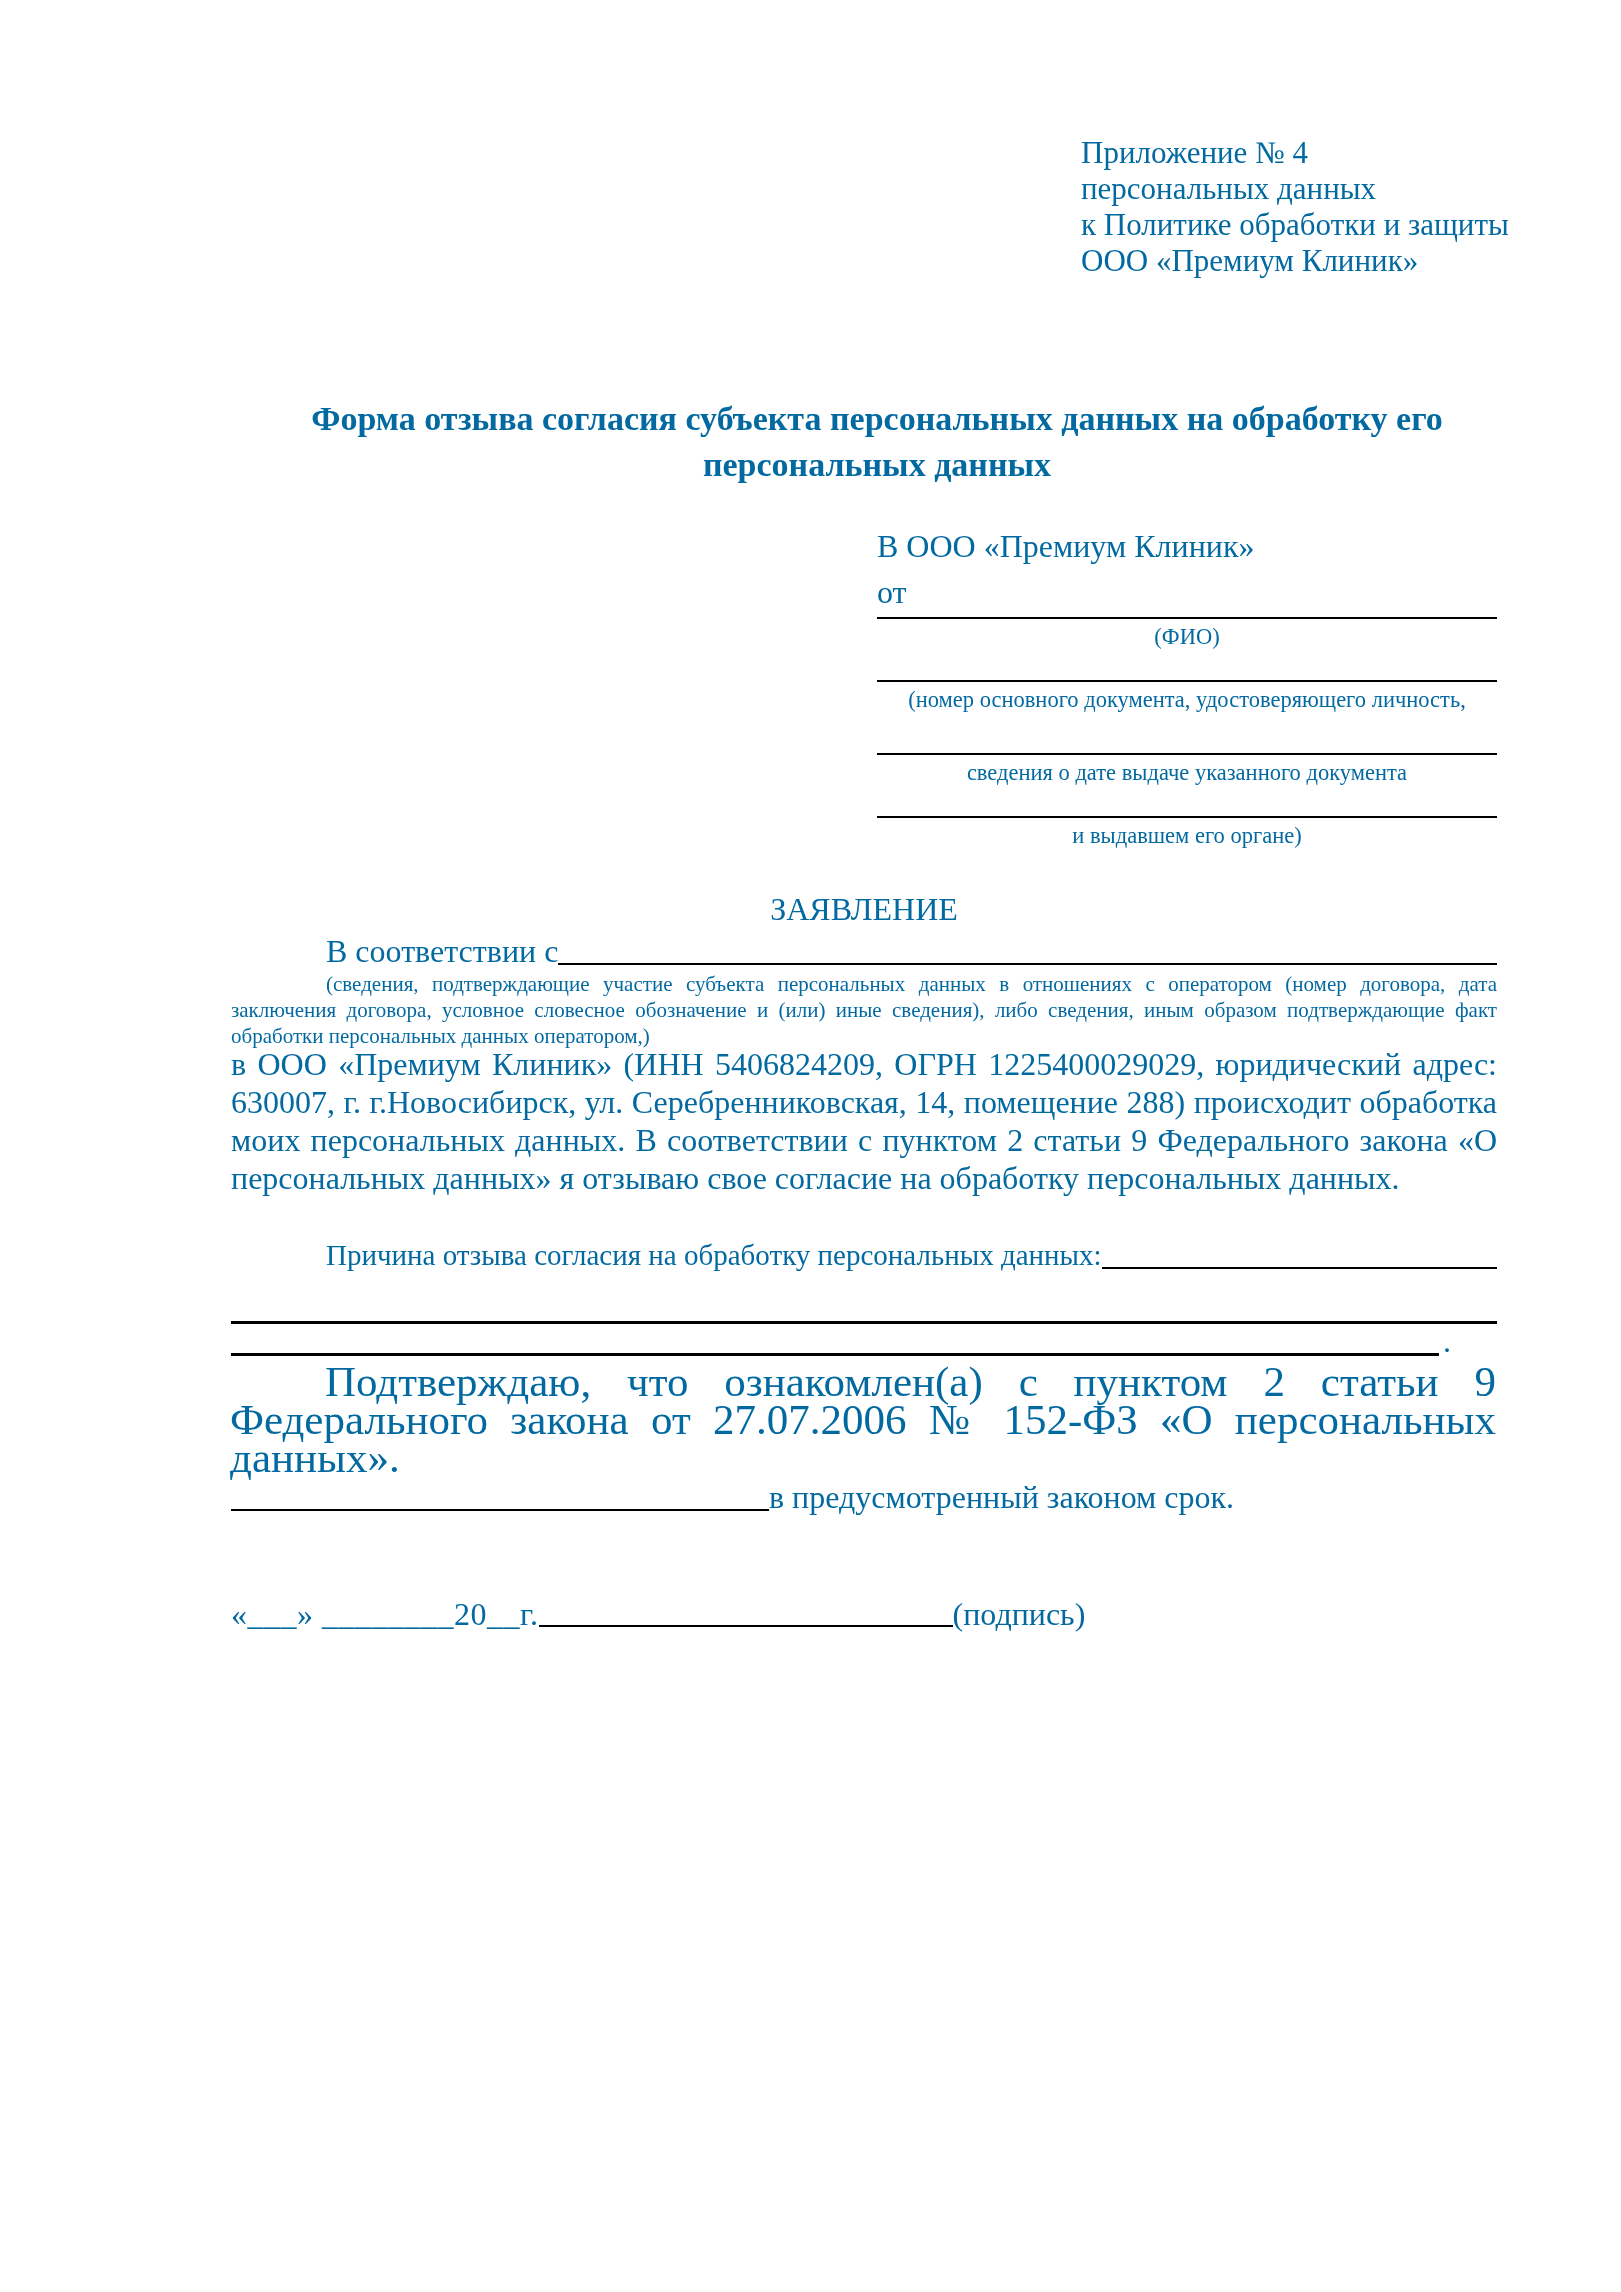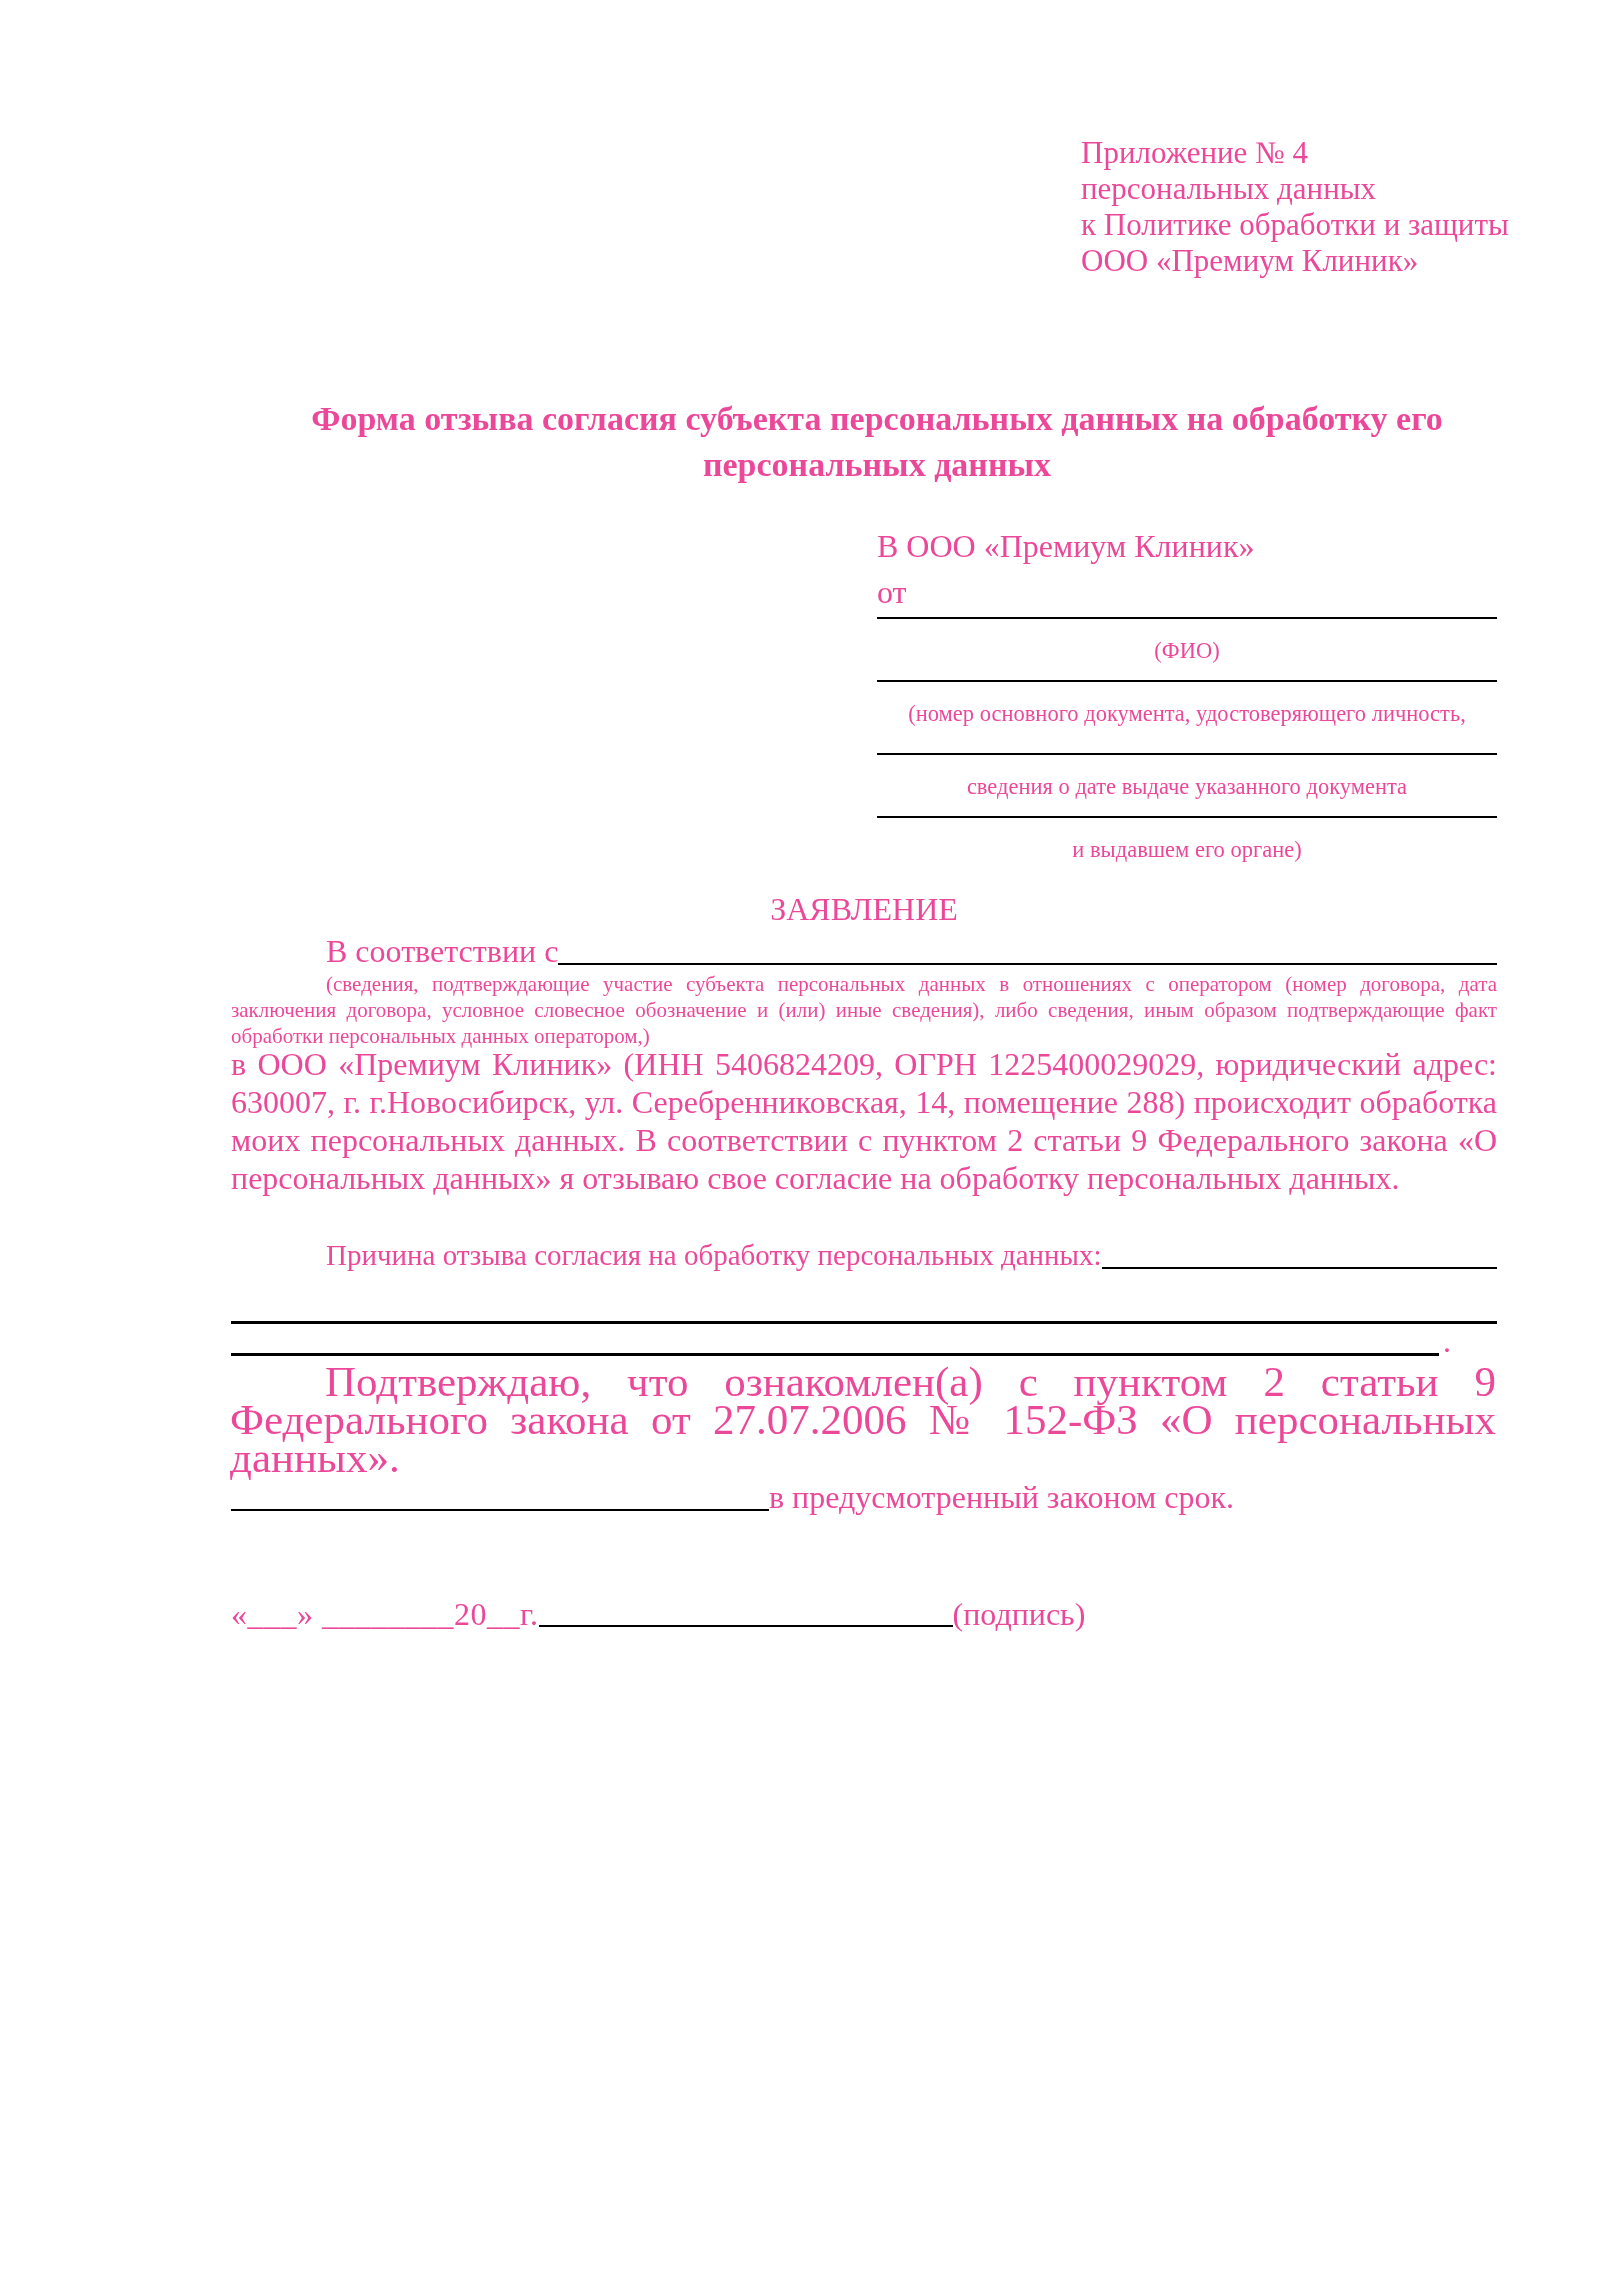--- a/index.html
+++ b/index.html
@@ -3,21 +3,21 @@
 <meta charset="utf-8">
 <style>
   html, body { margin: 0; padding: 0; background: #888; }
   .page {
     position: relative;
     width: 1621px;
     height: 2293px;
     margin: 0 auto;
     background: #ffffff;
     font-family: "Liberation Serif", "DejaVu Serif", serif;
-    color: #ec4899;
+    color: #0369a1;
     overflow: hidden;
   }
 
   
   .header {
     position: absolute;
     left: 1081px;
     top: 135px;
     font-size: 31px;
     line-height: 36px;
@@ -46,21 +46,21 @@
   }
   .addr-to   { height: 46px; line-height: 43px; }
   .addr-from { height: 46px; line-height: 43px; }
   .blank-unit {
     border-top: 2.9px solid #000;
     text-align: center;
   }
   .blank-unit .blank-caption {
     font-size: 22.5px;
     line-height: 26.5px;
-    padding-top: 19px;
+    padding-top: 5px;
   }
   .u1 { height: 61px; }
   .u2 { height: 71px; }
   .u3 { height: 61px; }
   .u4 { height: 57px; }
 
   
   .statement-heading {
     position: absolute;
     left: 231px;

